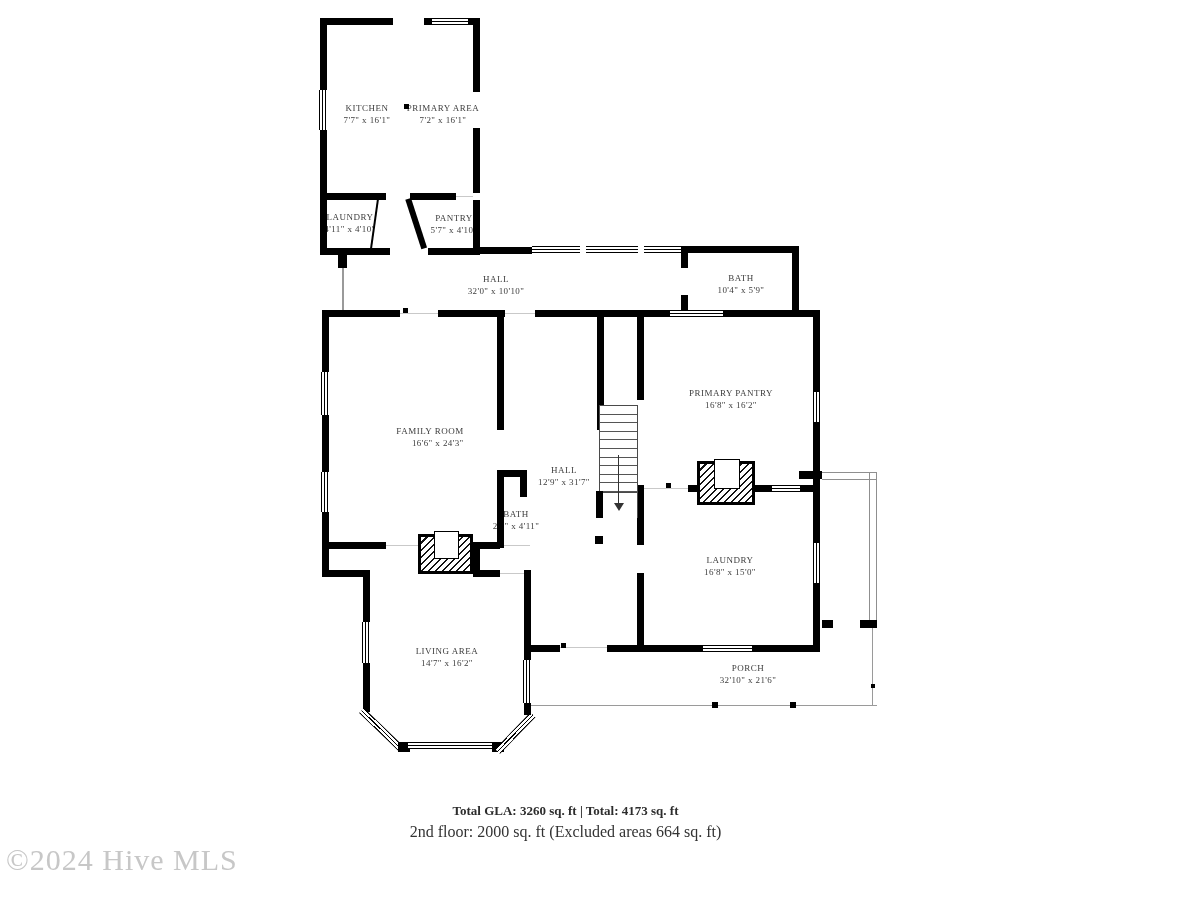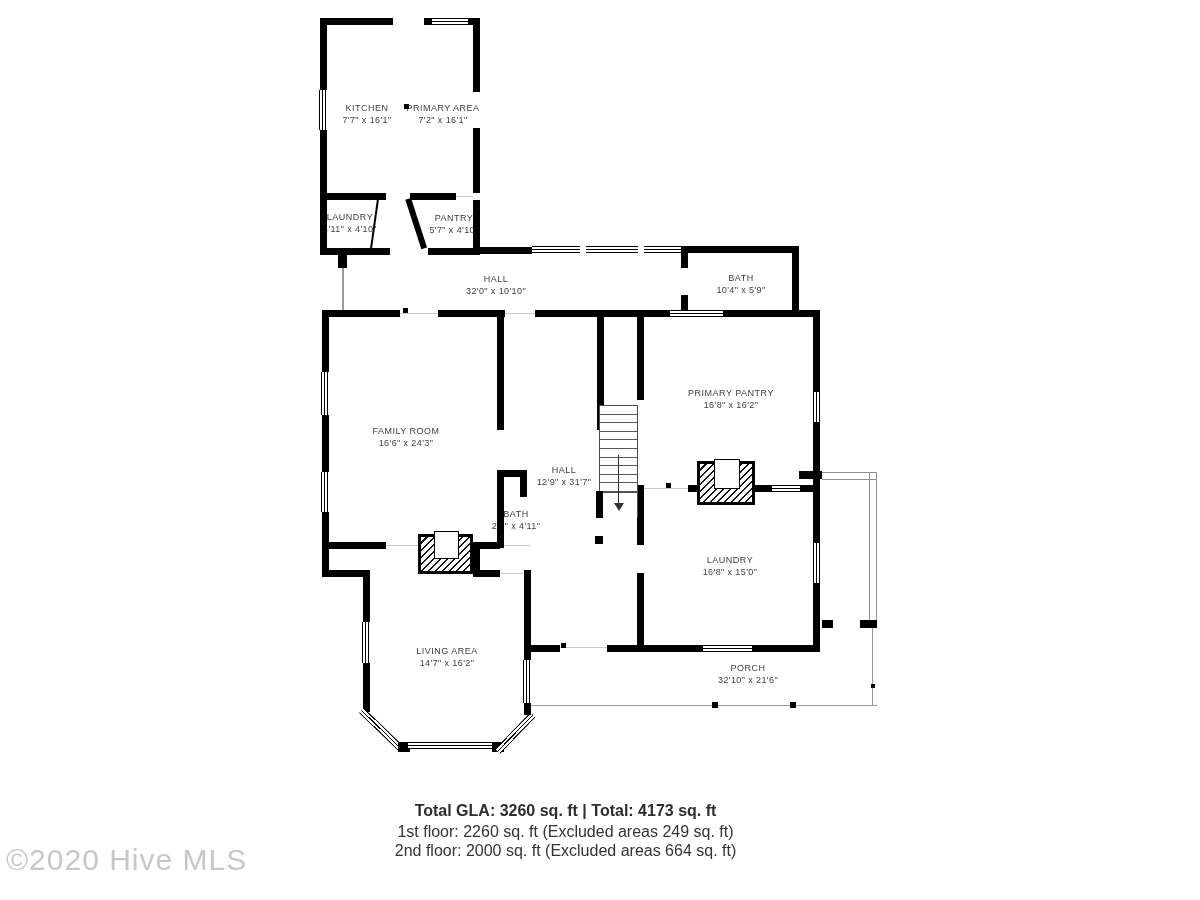--- a/index.html
+++ b/index.html
@@ -1,17 +1,17 @@
 <!DOCTYPE html>
 <html><head>
 <meta charset="utf-8">
 <style>
   html,body{margin:0;padding:0;background:#fff;}
   .canvas{position:relative;width:1131px;height:900px;background:#fff;overflow:hidden;
-          font-family:Liberation Sans, sans-serif;}
+          font-family:Liberation Serif, serif;}
   .plan{position:absolute;inset:0;}
   
   .plan b{position:absolute;display:block;background:#000;}
   
   .plan b.thin{background:#c9c9c9;}
   
   .plan b.winh{background:linear-gradient(to bottom,#000 0 1px,#fff 1px 3px,#000 3px 4px,#fff 4px 6px,#000 6px 7px);}
   .plan b.winv{background:linear-gradient(to right,#000 0 1px,#fff 1px 3px,#000 3px 4px,#fff 4px 6px,#000 6px 7px);}
   .plan b.diag{transform-origin:0 0;}
   
@@ -30,21 +30,21 @@
   
   .room{position:absolute;transform:translateX(-50%);text-align:center;white-space:nowrap;
         color:#3d3d3d;font-size:9px;letter-spacing:.5px;line-height:12px;z-index:2;}
   .room .rname{display:block;}
   .room .rdims{display:block;letter-spacing:.4px;}
   
   .plan b{z-index:3;}
   .plan b.thin,.plan b.grayline,.plan b.railh,.plan b.railv{z-index:1;}
   
   .summary{position:absolute;left:0;right:0;top:800px;text-align:center;color:#2d2d2d;}
-  .summary .l1{font-size:16px;font-weight:bold;line-height:22px;}
+  .summary .l1{font-size:13px;font-weight:bold;line-height:22px;}
   .summary .l2,.summary .l3{font-size:16px;line-height:19px;color:#333;}
   .summary .disc{margin-top:10px;font-size:7.5px;letter-spacing:.4px;color:#c2c2c2;}
   .watermark{position:absolute;left:6px;top:843px;font-size:30px;color:#c7c7c7;letter-spacing:1px;z-index:4;}
 </style>
 </head>
 <body>
 
 <div class="canvas">
   <div class="plan">
 
@@ -193,21 +193,21 @@
         <span class="rdims">5'7" x 4'10"</span>
       </div>
       <div class="room" style="left: 496px; top: 273px;">
         <span class="rname">HALL</span>
         <span class="rdims">32'0" x 10'10"</span>
       </div>
       <div class="room" style="left: 741px; top: 272px;">
         <span class="rname">BATH</span>
         <span class="rdims">10'4" x 5'9"</span>
       </div>
-      <div class="room" style="left: 406px; top: 425px;">
+      <div class="room" style="left: 430px; top: 425px; text-align: right;">
         <span class="rname">FAMILY ROOM</span>
         <span class="rdims">16'6" x 24'3"</span>
       </div>
       <div class="room" style="left: 731px; top: 387px;">
         <span class="rname">PRIMARY PANTRY</span>
         <span class="rdims">16'8" x 16'2"</span>
       </div>
       <div class="room" style="left: 564px; top: 464px;">
         <span class="rname">HALL</span>
         <span class="rdims">12'9" x 31'7"</span>
@@ -225,18 +225,17 @@
         <span class="rdims">14'7" x 16'2"</span>
       </div>
       <div class="room" style="left: 748px; top: 662px;">
         <span class="rname">PORCH</span>
         <span class="rdims">32'10" x 21'6"</span>
       </div>
     </div>
 
   <div class="summary">
     <div class="l1">Total GLA: 3260 sq. ft | Total: 4173 sq. ft</div>
-    <div class="l2">1st floor: 2260 sq. ft (Excluded areas 249 sq. ft)</div>
     <div class="l3">2nd floor: 2000 sq. ft (Excluded areas 664 sq. ft)</div>
   </div>
 
-  <div class="watermark">©2020 Hive MLS</div>
+  <div class="watermark">©2024 Hive MLS</div>
 </div>
 
 </body></html>

